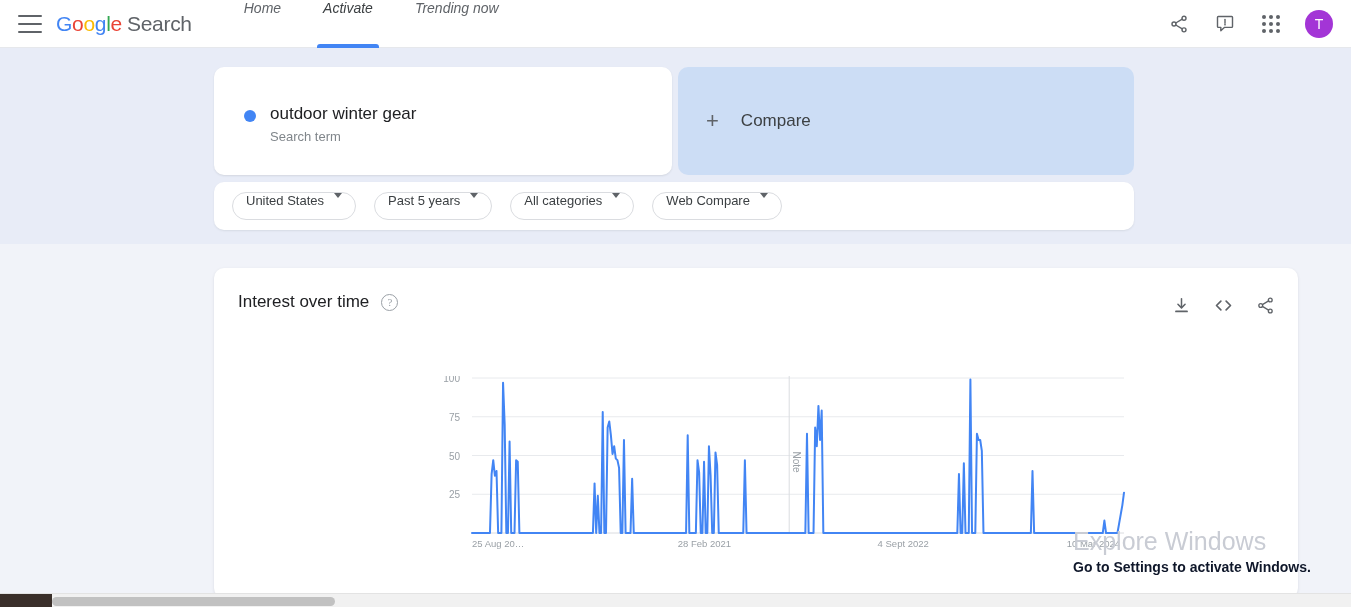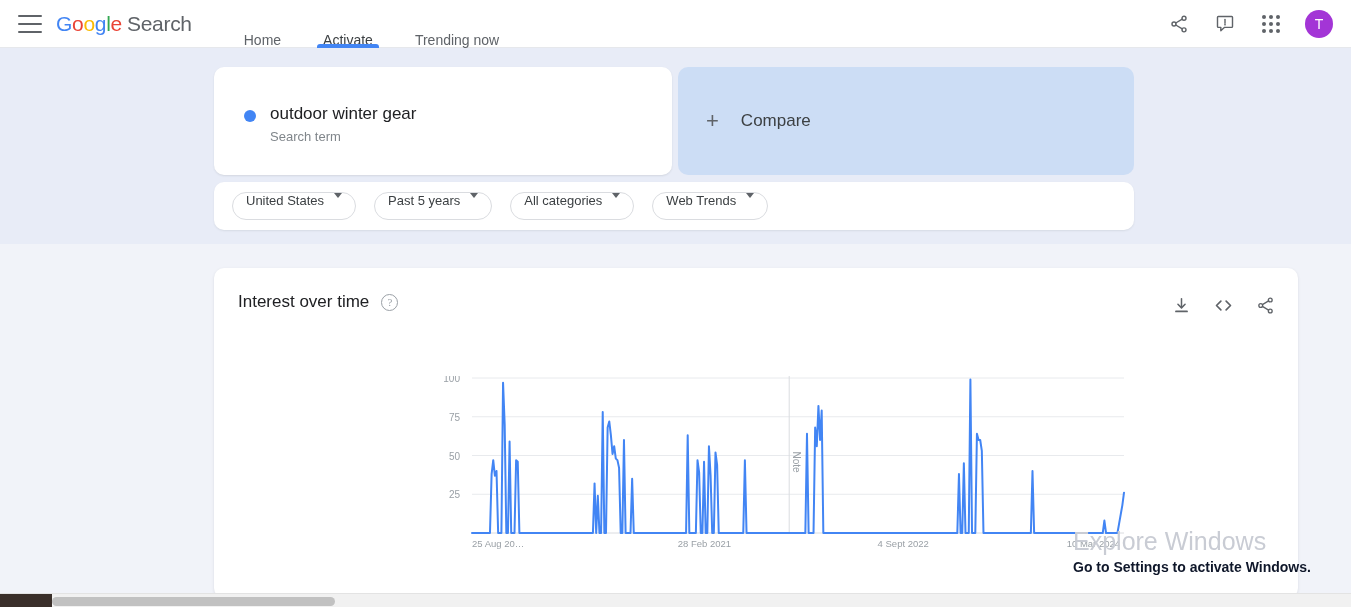--- a/index.html
+++ b/index.html
@@ -31,23 +31,23 @@
   .hamburger i { display:block; height: 2px; background: #5f6368; border-radius: 1px; }
 
   .brand { display: flex; align-items: baseline; font-size: 21px; letter-spacing: -0.3px; }
   .brand .g1 { color:#4285F4; } .brand .o1 { color:#EA4335; }
   .brand .o2 { color:#FBBC05; } .brand .g2 { color:#4285F4; }
   .brand .l  { color:#34A853; } .brand .e  { color:#EA4335; }
   .brand .trends { color:#5f6368; margin-left:5px; font-size:21px; }
 
   .nav { display:flex; align-items:center; margin-left: 42px; height: 48px; }
   .nav-item {
-    position: relative; height: 48px; display:flex; align-items:flex-end;
+    position: relative; height: 48px; display:flex; align-items:flex-start;
     padding: 0 10px; margin-right: 22px;
-    font-size: 14px; color: #5f6368; cursor: pointer; white-space: nowrap;
+    font-size: 14px; color: #5f6368; cursor: pointer; white-space: nowrap; font-style: italic;
   }
   .nav-item.active { color: #3c4043; }
   .nav-item.active::after {
     content:""; position:absolute; left: 4px; right: 4px; bottom: 0;
     height: 4px; background: #4285F4; border-radius: 3px 3px 0 0;
   }
 
   .topbar-right {
     margin-left: auto; display:flex; align-items:center; padding-right: 18px; gap: 22px;
   }
@@ -236,21 +236,21 @@
   </div>
   <div class="chip">
     <span>Past 5 years</span>
     <span class="caret"></span>
   </div>
   <div class="chip">
     <span>All categories</span>
     <span class="caret"></span>
   </div>
   <div class="chip">
-    <span>Web Trends</span>
+    <span>Web Compare</span>
     <span class="caret"></span>
   </div>
 </div>
 
 <div class="chart-card">
 
   <div class="chart-head">
     <div class="chart-title">Interest over time</div>
     <div class="help-icon">?</div>
   </div>

